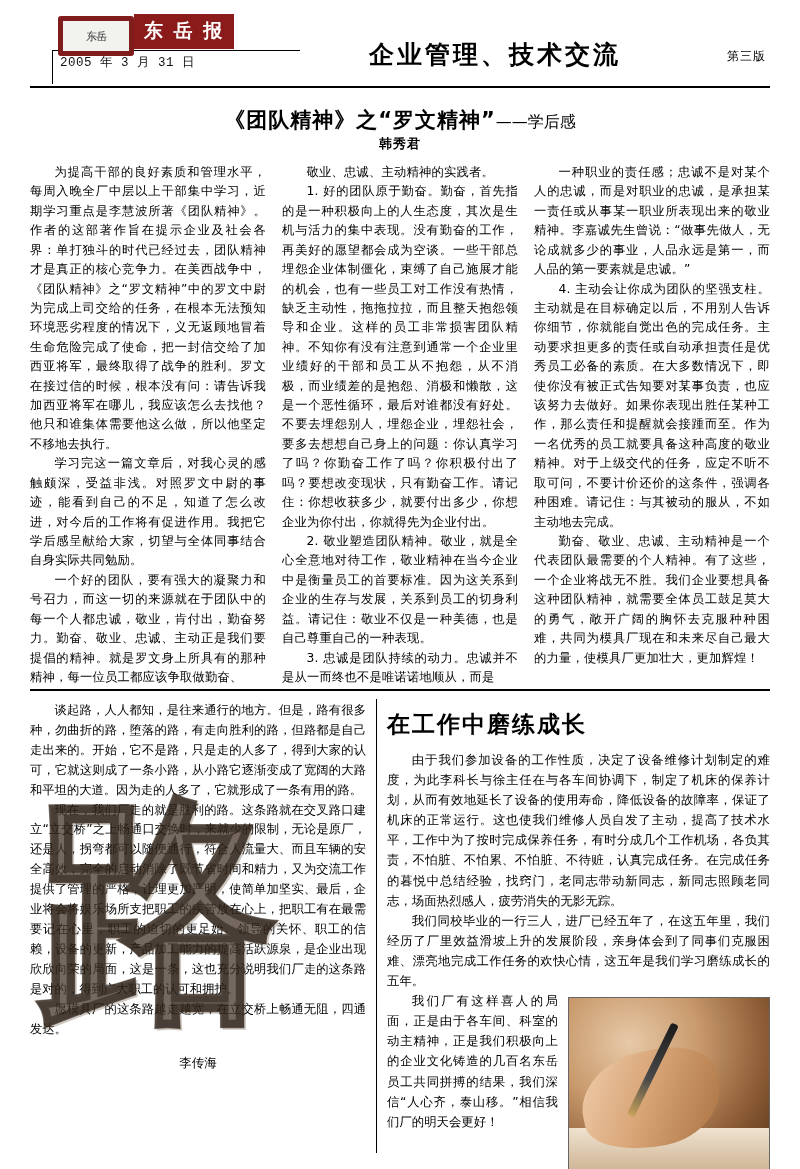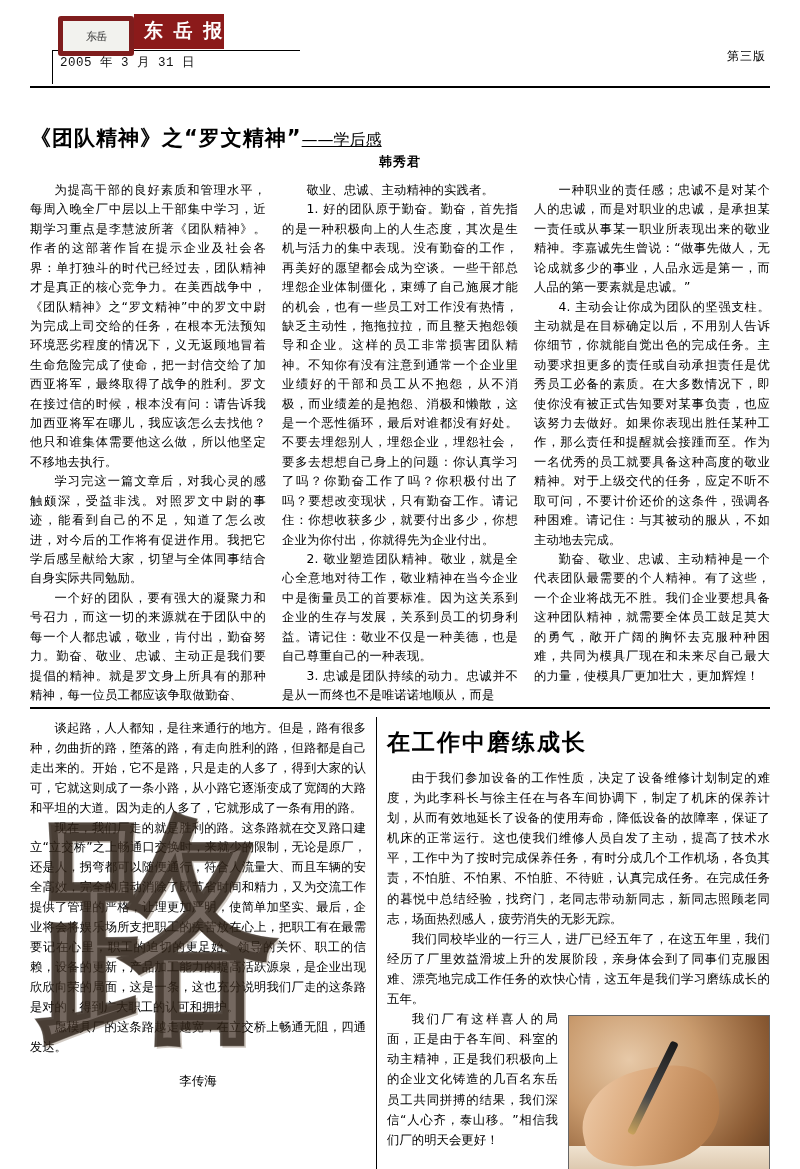--- a/index.html
+++ b/index.html
@@ -50,21 +50,21 @@
     line-height: 1;
   }
   .masthead-name {
     position: absolute;
     left: 104px;
     top: 0px;
     background: #8b1a1a;
     color: #fff;
     font-size: 19px;
     font-weight: bold;
-    padding: 4px 0 5px 10px;
+    padding: 4px 10px 5px 10px;
     letter-spacing: 2px;
     font-family: "DejaVu Sans", sans-serif;
   }
   .masthead-date {
     position: absolute;
     left: 30px;
     top: 40px;
     font-size: 12.5px;
     color: #111;
     letter-spacing: 0.5px;
@@ -101,22 +101,22 @@
     position: absolute;
     right: 4px;
     top: 34px;
     font-size: 12px;
     font-weight: normal;
     letter-spacing: 1px;
   }
 
   
   .headline-wrap {
-    margin: 36px 30px 0 30px;
-    text-decoration: underline;
+    margin: 18px 30px 0 30px;
+    text-align: center;
   }
   .headline {
     font-size: 21px;
     font-weight: bold;
     letter-spacing: 1px;
     display: inline-block;
   }
   .byline {
     text-align: center;
     font-size: 13px;
@@ -267,20 +267,21 @@
 <div class="page">
 
   <div class="masthead">
     <div class="masthead-rule-h"></div>
     <div class="masthead-rule-v"></div>
     <div class="logo-box">
       <span class="logo-glyph">东岳</span>
     </div>
     <div class="masthead-name">东 岳 报</div>
     <div class="masthead-date">2005 年 3 月 31 日</div>
+    <div class="masthead-section">企业管理、技术交流</div>
     <div class="masthead-page">第三版</div>
   </div>
 
   <div class="headline-wrap">
     <span class="headline">《团队精神》之“罗文精神”</span><span class="sub">——学后感</span>
   </div>
   <div class="byline">韩秀君</div>
 
   <div class="art1">
     <div class="col">

